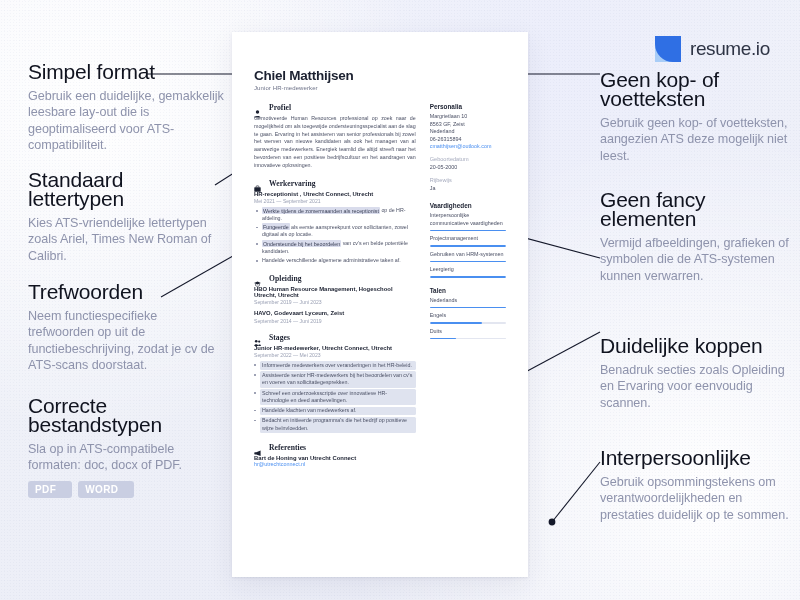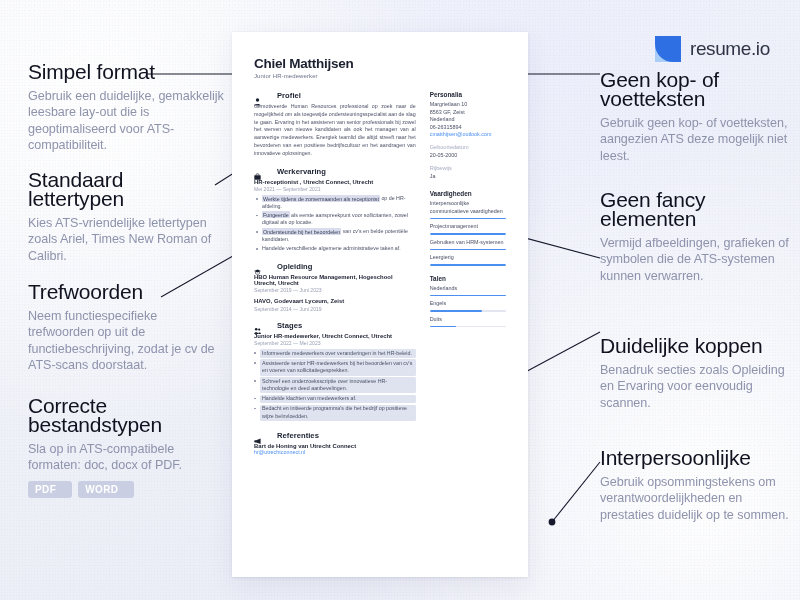--- a/index.html
+++ b/index.html
@@ -57,30 +57,30 @@
 
   
   .connectors{position:absolute;inset:0;pointer-events:none;}
 
   
   .paper{
     position:absolute;left:232px;top:32px;width:296px;height:545px;
     background:#ffffff;
     box-shadow:0 1px 3px rgba(40,48,90,.10),0 8px 26px rgba(40,48,90,.07);
   }
-  .paper-inner{padding:24px 22px 0 22px;}
+  .paper-inner{padding:24px 22px 0 22px;margin-top:12px;}
   .cv-name{font-size:13.5px;font-weight:700;letter-spacing:-.25px;color:#1b2030;margin:0;}
   .cv-role{font-size:6px;color:#6d7288;margin:2px 0 0 0;letter-spacing:.1px;}
 
   .cols{display:flex;gap:14px;margin-top:12px;}
   .col-main{width:178px;}
   .col-side{width:84px;}
 
   .sec{margin-bottom:9px;}
-  .sec-head{display:flex;align-items:center;gap:16px;margin-bottom:3px;}
+  .sec-head{display:flex;align-items:center;gap:8px;margin-bottom:3px;font-family:Liberation Serif, serif;}
   .sec-head .ico{width:7px;height:8px;flex:0 0 7px;color:#1b2030;}
   .sec-head .ttl{font-size:7.6px;font-weight:700;color:#1b2030;letter-spacing:.05px;}
 
   .para{font-size:5.3px;line-height:7.8px;color:#4b5065;margin:0;text-align:justify;}
 
   .job-title{font-size:5.9px;font-weight:700;color:#1b2030;margin:0;letter-spacing:.02px;}
   .job-date{font-size:5.1px;color:#9aa0b4;margin:1.5px 0 0 0;}
   ul.bl{margin:3px 0 0 0;padding:0 0 0 8px;list-style:none;}
   ul.bl li{
     font-size:5.3px;line-height:7.6px;color:#4b5065;margin-bottom:1.5px;position:relative;

